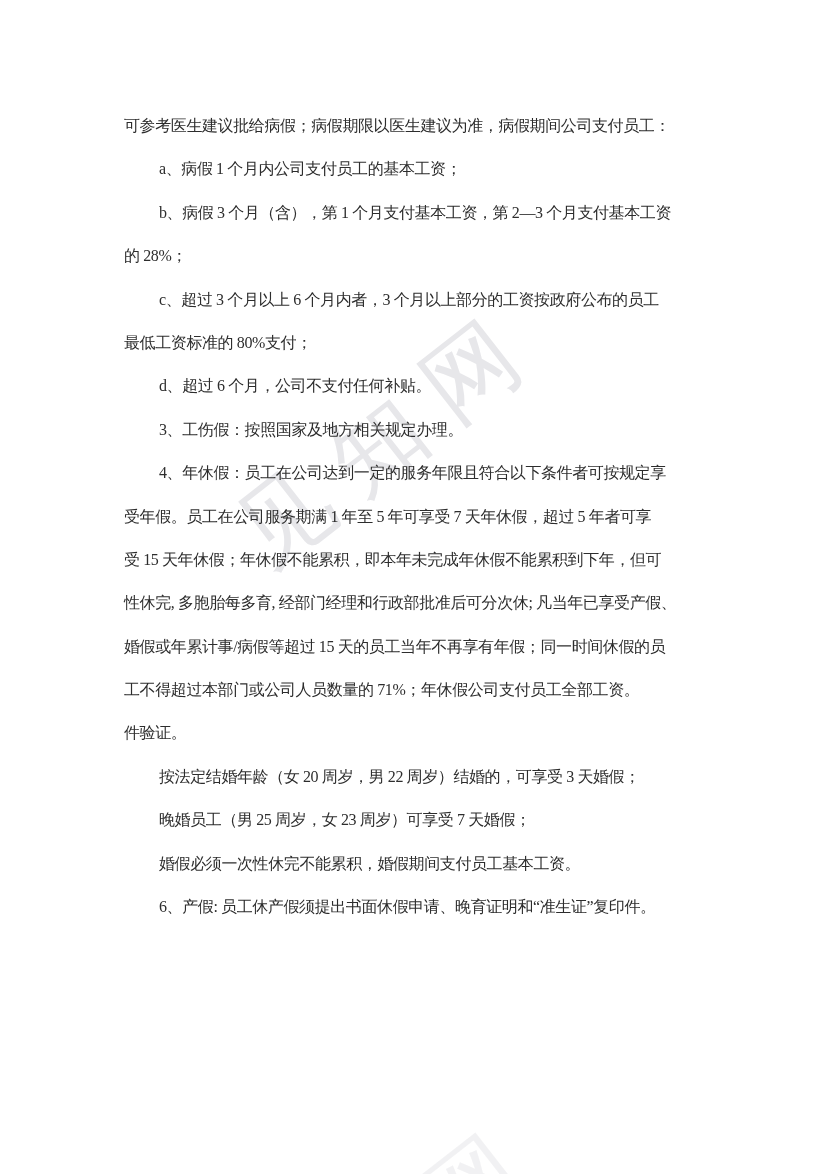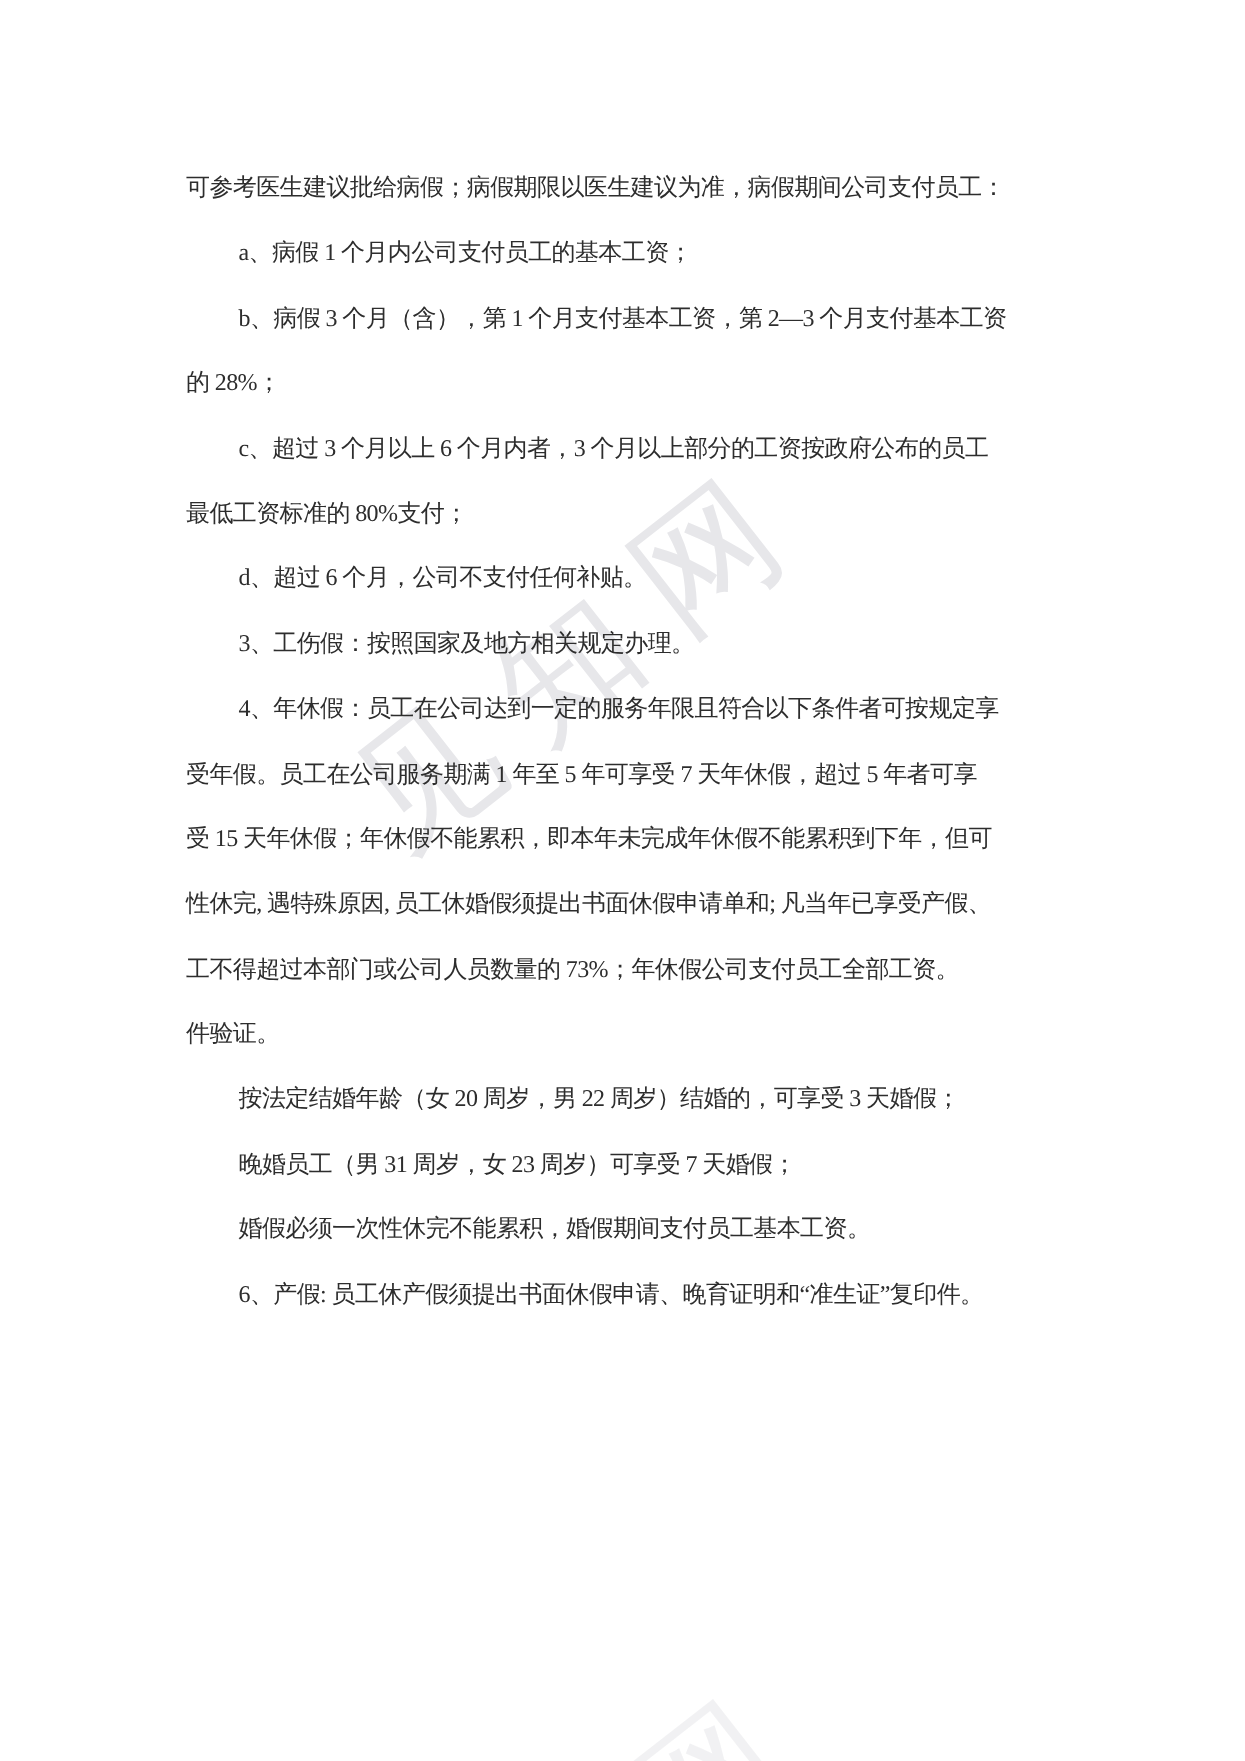--- a/index.html
+++ b/index.html
@@ -66,21 +66,22 @@
       <div class="line indent">a、病假 1 个月内公司支付员工的基本工资；</div>
       <div class="line indent">b、病假 3 个月（含），第 1 个月支付基本工资，第 2—3 个月支付基本工资</div>
       <div class="line">的 28%；</div>
       <div class="line indent">c、超过 3 个月以上 6 个月内者，3 个月以上部分的工资按政府公布的员工</div>
       <div class="line">最低工资标准的 80%支付；</div>
       <div class="line indent">d、超过 6 个月，公司不支付任何补贴。</div>
       <div class="line indent">3、工伤假：按照国家及地方相关规定办理。</div>
       <div class="line indent">4、年休假：员工在公司达到一定的服务年限且符合以下条件者可按规定享</div>
       <div class="line">受年假。员工在公司服务期满 1 年至 5 年可享受 7 天年休假，超过 5 年者可享</div>
       <div class="line">受 15 天年休假；年休假不能累积，即本年未完成年休假不能累积到下年，但可</div>
-      <div class="line">性休完, 遇特殊原因, 员工休婚假须提出书面休假申请单和; 凡当年已享受产假、</div>
-      <div class="line">工不得超过本部门或公司人员数量的 73%；年休假公司支付员工全部工资。</div>
+      <div class="line">性休完, 多胞胎每多育, 经部门经理和行政部批准后可分次休; 凡当年已享受产假、</div>
+      <div class="line">婚假或年累计事/病假等超过 15 天的员工当年不再享有年假；同一时间休假的员</div>
+      <div class="line">工不得超过本部门或公司人员数量的 71%；年休假公司支付员工全部工资。</div>
       <div class="line">件验证。</div>
       <div class="line indent">按法定结婚年龄（女 20 周岁，男 22 周岁）结婚的，可享受 3 天婚假；</div>
-      <div class="line indent">晚婚员工（男 31 周岁，女 23 周岁）可享受 7 天婚假；</div>
+      <div class="line indent">晚婚员工（男 25 周岁，女 23 周岁）可享受 7 天婚假；</div>
       <div class="line indent">婚假必须一次性休完不能累积，婚假期间支付员工基本工资。</div>
       <div class="line indent">6、产假: 员工休产假须提出书面休假申请、晚育证明和“准生证”复印件。</div>
     </div>
 </div>
 
 </body></html>

